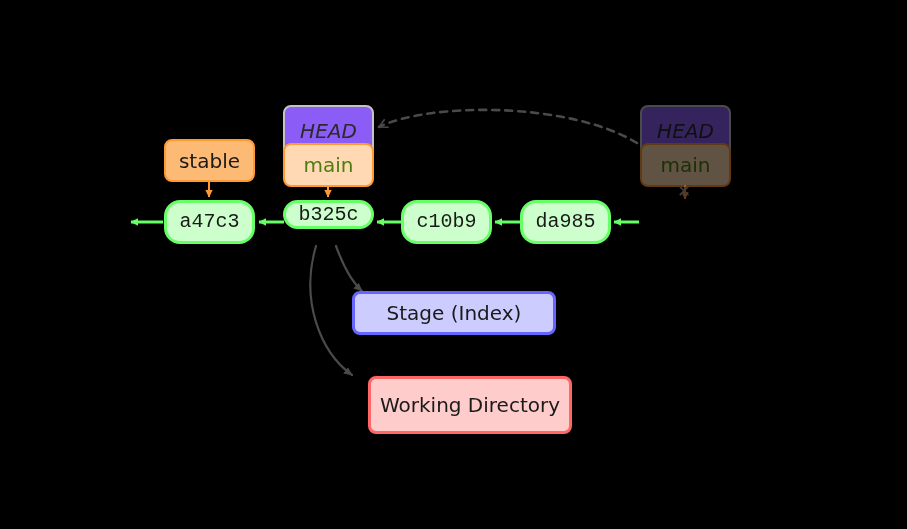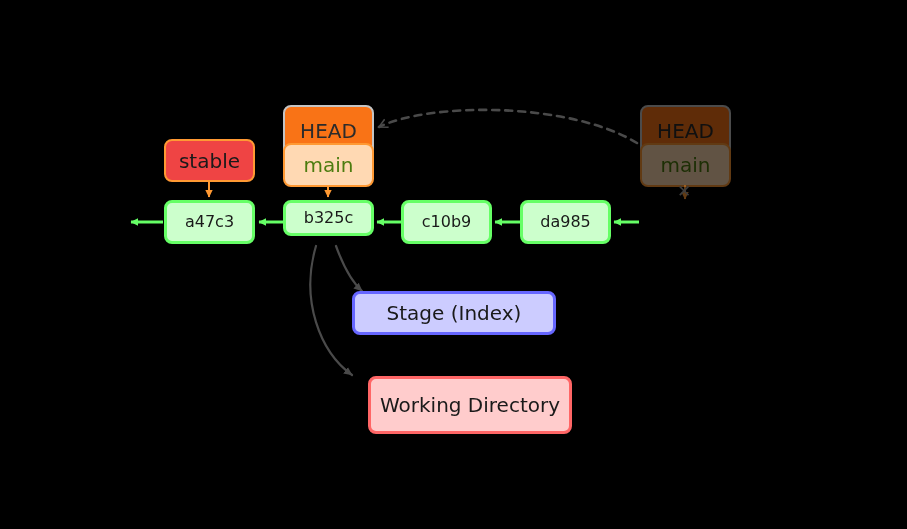--- a/index.html
+++ b/index.html
@@ -38,52 +38,54 @@
     color: #1a1a1a;
     white-space: nowrap;
     line-height: 1;
   }
 
   
   .commit {
     background: #ccffcc;
     border-color: #66ff66;
     border-width: 3px;
-    font-size: 16px;
-    border-radius: 8px;
+    font-size: 20px;
+    border-radius: 16px;
+    font-family: Liberation Mono, monospace;
   }
 
   
   .branch {
-    background: #ef4444;
+    background: #fdba74;
     border-color: #ff9933;
     font-size: 20px;
     border-radius: 8px;
   }
 
   
   .headcard {
     position: absolute;
     box-sizing: border-box;
   }
   .headcard .head-part {
     position: absolute;
     left: 0;
     top: 0;
     width: 100%;
     height: 52px;
     box-sizing: border-box;
     display: flex;
     align-items: center;
     justify-content: center;
-    background: #f97316;
+    background: #8b5cf6;
     border: 2px solid #c4c4c4;
     border-radius: 8px;
     font-size: 20px;
     color: #2b2b2b;
+    font-style: italic;
   }
   .headcard .branch-part {
     position: absolute;
     left: 0;
     top: 38px;
     width: 100%;
     height: 44px;
     box-sizing: border-box;
     display: flex;
     align-items: center;
@@ -177,21 +179,21 @@
   <div class="xmark" style="left:677px; top:183px;">✕</div>
 
   <div class="node branch" style="left:164px; top:139px; width:91px; height:43px;">
     <span>stable</span>
   </div>
 
   <div class="node commit" style="left:164px; top:200px; width:91px; height:44px;">
     <span>a47c3</span>
   </div>
 
-  <div class="node commit" style="left:283px; top:200px; width:91px; height:36px;">
+  <div class="node commit" style="left:283px; top:200px; width:91px; height:29px;">
     <span>b325c</span>
   </div>
 
   <div class="node commit" style="left:401px; top:200px; width:91px; height:44px;">
     <span>c10b9</span>
   </div>
 
   <div class="node commit" style="left:520px; top:200px; width:91px; height:44px;">
     <span>da985</span>
   </div>

